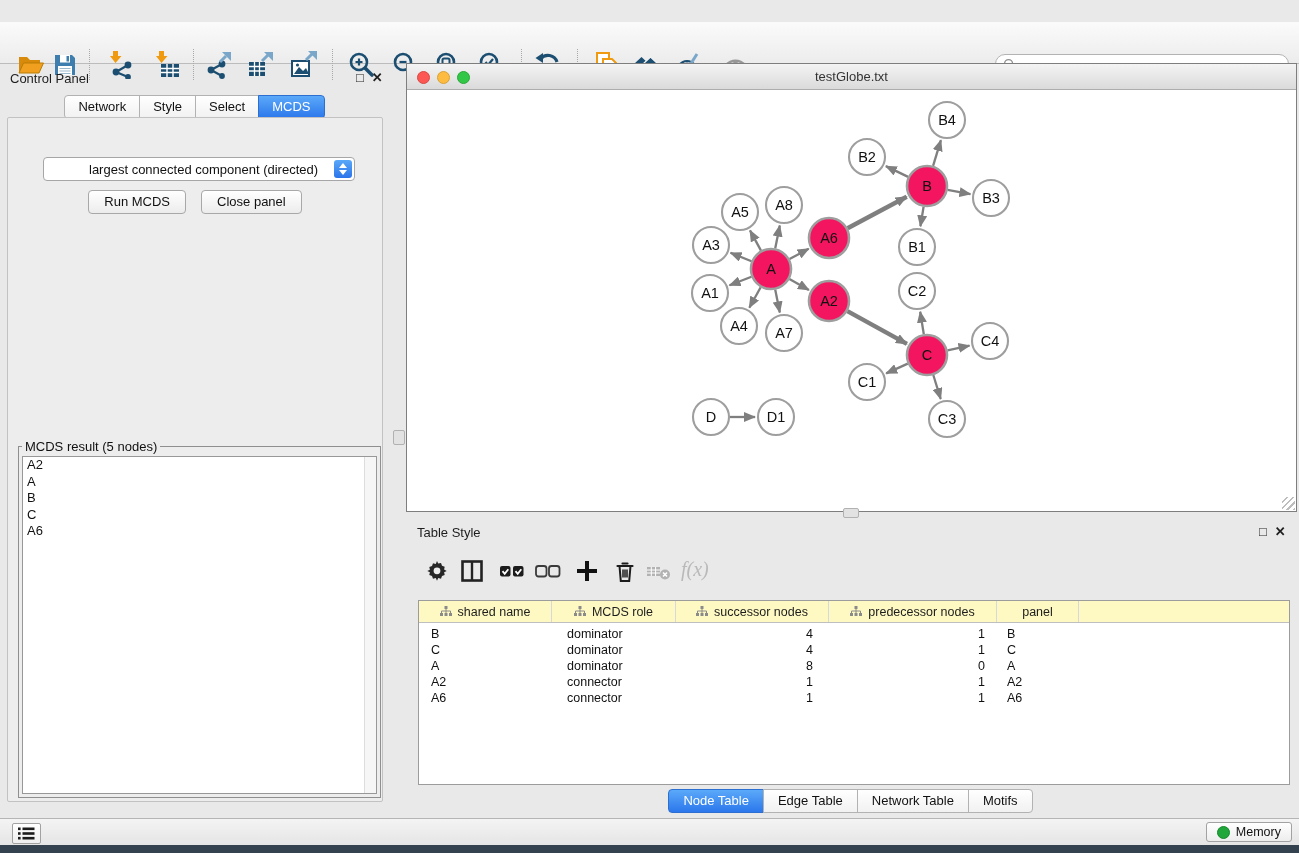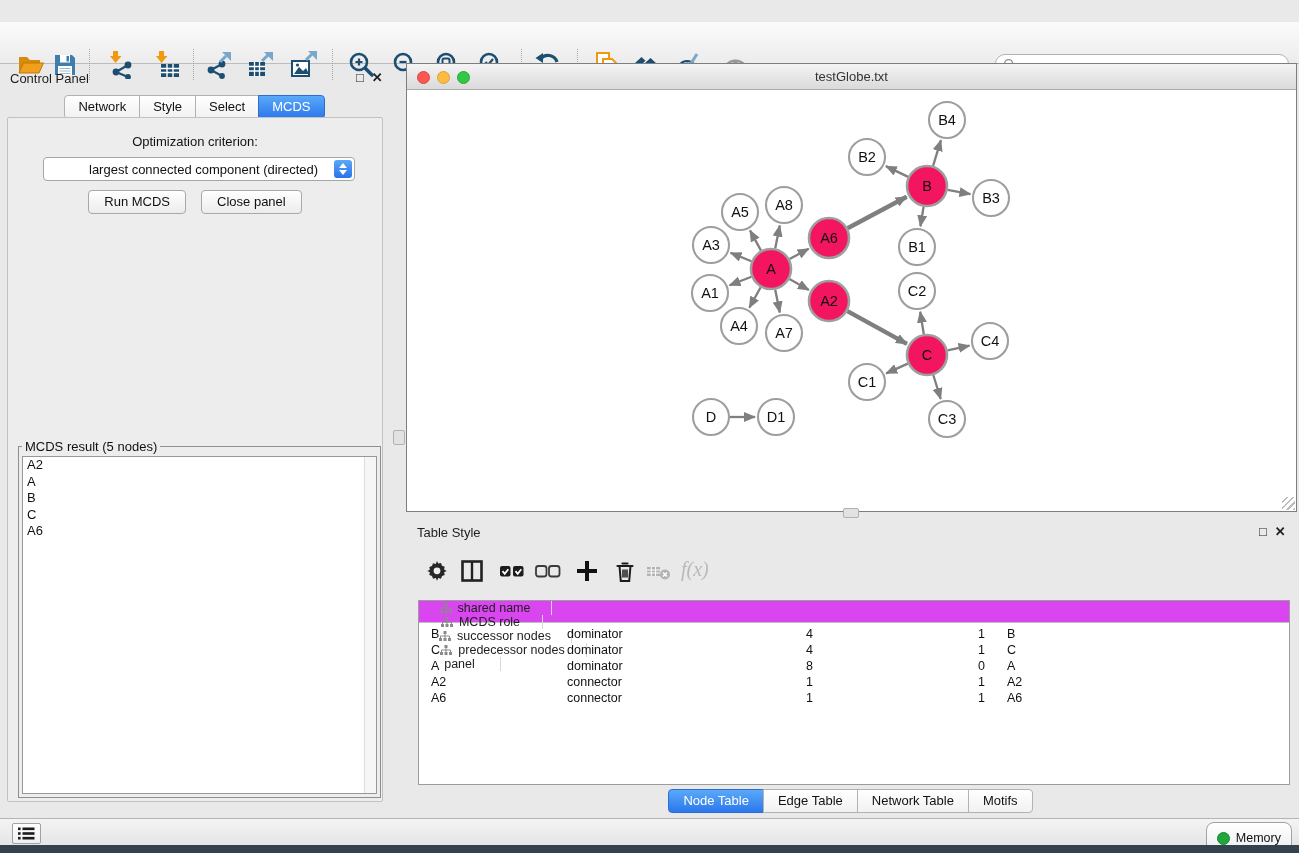--- a/index.html
+++ b/index.html
@@ -74,42 +74,42 @@
   .grip-h{position:absolute;left:843px;top:508px;width:14px;height:8px;background:#e2e2e2;
     border:1px solid #b1b1b1;border-radius:2px;cursor:row-resize;}
 
   
   .tp-title{position:absolute;left:417px;top:525px;font-size:13px;color:#1e1e1e;}
   .tp-panelbtns{left:1259px;top:525px;}
   .tp-icon{position:absolute;width:26px;height:26px;top:559px;cursor:pointer;}
   .fx{font-family:"Liberation Serif",serif;font-style:italic;font-size:20px;color:#b9b9b9;}
   .tp-table{position:absolute;left:418px;top:600px;width:872px;height:185px;background:#fff;
     border:1px solid #9c9c9c;box-sizing:border-box;}
-  .th-row{display:flex;height:21px;background:#d946ef;border-bottom:1px solid #bfbfbf;flex-direction:column;}
+  .th-row{display:flex;height:21px;background:#fef9c3;border-bottom:1px solid #bfbfbf;}
   .th-cell{display:flex;align-items:center;justify-content:center;gap:6px;font-size:12.5px;color:#1d1d1d;
     border-right:1px solid #d8d8d8;box-sizing:border-box;cursor:pointer;}
   .w0{width:133px;} .w1{width:124px;} .w2{width:153px;} .w3{width:168px;} .w4{width:82px;}
   .wf{flex:1;border-right:none;}
   .trow{display:flex;height:16px;align-items:center;}
   .tcell{font-size:12.5px;color:#111;box-sizing:border-box;white-space:nowrap;}
   .tcell.c0{width:133px;padding-left:12px;}
   .tcell.c1{width:124px;padding-left:15px;}
   .tcell.c2{width:153px;text-align:right;padding-right:16px;}
   .tcell.c3{width:168px;text-align:right;padding-right:12px;}
   .tcell.c4{width:82px;padding-left:10px;}
   .tp-tabs{position:absolute;left:403px;top:789px;width:896px;display:flex;justify-content:center;}
   .tp-tabs .tab{padding:3px 14px 4px;}
 
   
   .statusbar{position:absolute;left:0;top:818px;right:0;height:27px;
     background:linear-gradient(#f4f4f4,#e5e5e5);border-top:1px solid #b5b5b5;box-sizing:border-box;}
   .list-btn{position:absolute;left:12px;top:4px;width:27px;height:19px;background:linear-gradient(#fff,#efefef);
     border:1px solid #a2a2a2;border-radius:2px;display:flex;align-items:center;justify-content:center;cursor:pointer;}
-  .memory-btn{position:absolute;right:7px;top:3px;height:32px;padding:0 10px;display:flex;align-items:center;gap:6px;
-    background:linear-gradient(#fff,#ededed);border:1px solid #a2a2a2;border-radius:8px;font-size:12.5px;color:#111;cursor:pointer;box-sizing:border-box;}
+  .memory-btn{position:absolute;right:7px;top:3px;height:20px;padding:0 10px;display:flex;align-items:center;gap:6px;
+    background:linear-gradient(#fff,#ededed);border:1px solid #a2a2a2;border-radius:3px;font-size:12.5px;color:#111;cursor:pointer;box-sizing:border-box;}
   .mem-dot{width:11px;height:11px;border-radius:50%;background:#21a63c;border:1px solid #148a2c;}
   .bottom-strip{position:absolute;left:0;top:845px;right:0;height:8px;background:#33424e;}
 </style>
 </head>
 <body>
 
 <div class="app">
 
 
   <div class="toolbar">
@@ -255,21 +255,20 @@
     <span class="pb">□</span>
     <span class="pb" style="font-weight:bold">✕</span>
   </div>
   <div class="cp-tabs">
     <div class="tab">Network</div>
     <div class="tab">Style</div>
     <div class="tab">Select</div>
     <div class="tab active">MCDS</div>
   </div>
   <div class="cp-body">
-    <div class="opt-label">Optimization criterion:</div>
     <div class="criterion">
       <span class="val">largest connected component (directed)</span>
       <span class="stepper">
           <span class="up"></span>
           <span class="dn"></span>
         </span>
     </div>
     <div class="cp-buttons">
       <button class="btn">Run MCDS</button>
       <button class="btn">Close panel</button>

